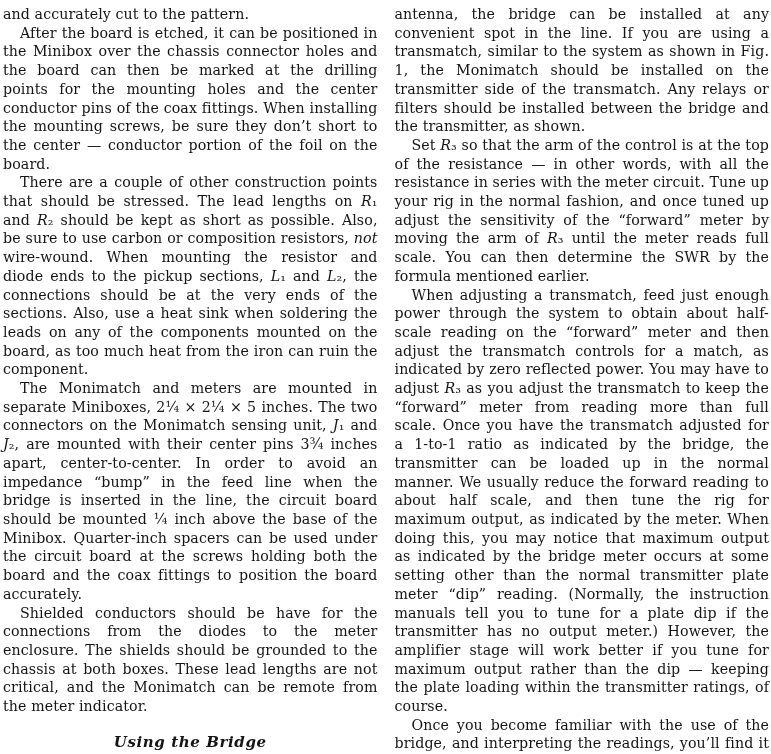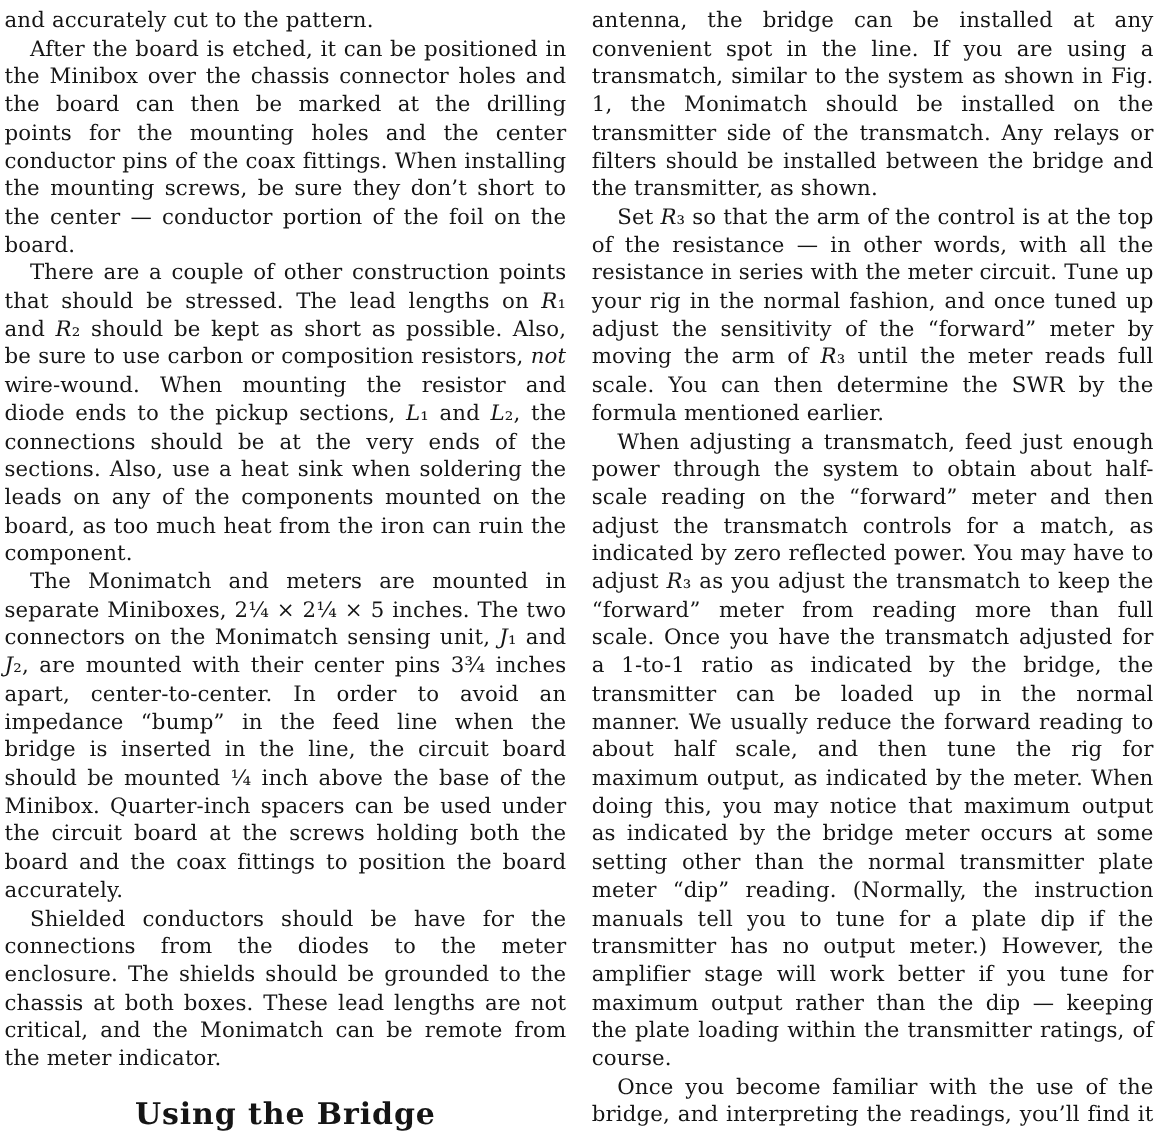--- a/index.html
+++ b/index.html
@@ -24,22 +24,23 @@
     text-align: justify;
     font-size: 14.2px;
     line-height: 18.7px;
     letter-spacing: 0.1px;
   }
   .para { margin: 0; }
   .para.indent { text-indent: 17px; }
   .heading {
     margin: 17px 0 9px 0;
     text-align: center;
-    font-size: 20px;
+    font-size: 15px;
     font-weight: bold;
+    font-style: italic;
     letter-spacing: 0.6px;
   }
   i { font-style: italic; }
 </style>
 </head>
 <body>
 
 <div class="page">
   <div class="column">
       <p class="para">and accurately cut to the pattern.</p>

